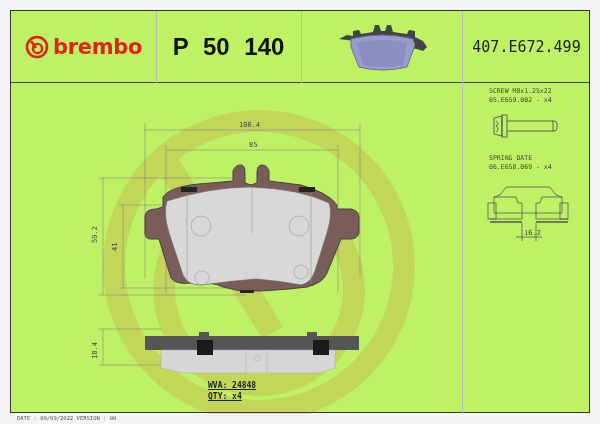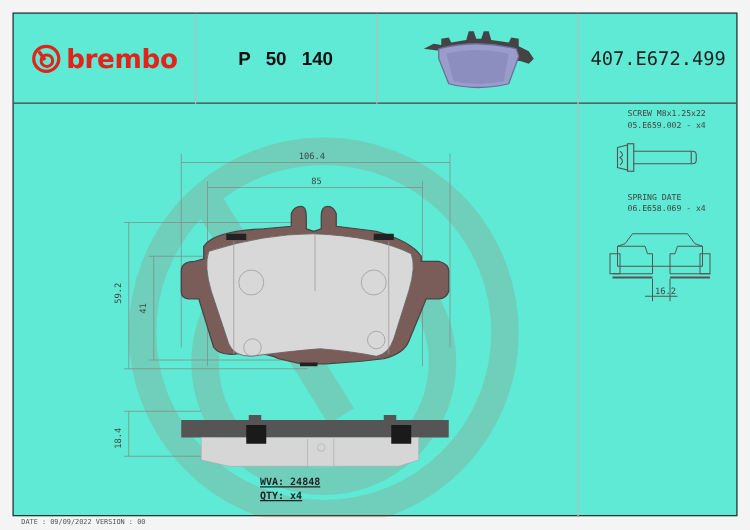--- a/index.html
+++ b/index.html
@@ -1,28 +1,28 @@
 <!DOCTYPE html>
 <html><head>
 <meta charset="utf-8">
 <style>
   * { margin: 0; padding: 0; box-sizing: border-box; }
   html, body { width: 600px; height: 424px; background: #f4f4f4; overflow: hidden; }
   body { position: relative; font-family: "DejaVu Sans Mono", monospace; }
-  .sheet { position: absolute; left: 10px; top: 10px; width: 580px; height: 403px; background: #5eead4; border: 1.5px solid #333; }
+  .sheet { position: absolute; left: 10px; top: 10px; width: 580px; height: 403px; background: #bef264; border: 1.5px solid #333; }
   .hdr { position: absolute; left: 0; top: 0; width: 100%; height: 72px; border-bottom: 1.5px solid #444; }
   .cell { position: absolute; top: 0; height: 72px; display: flex; align-items: center; justify-content: center; }
   .vdiv { position: absolute; top: 0; width: 1px; background: #bbb; }
   .logo { left: 0; width: 145px; }
   .logo-text { font-family: "DejaVu Sans", sans-serif; font-size: 21px; font-weight: bold; color: #e2231a; letter-spacing: -0.3px; margin-left: 4px; }
-  .partno { left: 145px; width: 145px; font-family: "Liberation Sans", sans-serif; font-weight: bold; font-size: 15px; color: #111; word-spacing: 8px; }
+  .partno { left: 145px; width: 145px; font-family: "Liberation Sans", sans-serif; font-weight: bold; font-size: 24px; color: #111; word-spacing: 8px; }
   .thumb { left: 290px; width: 161px; }
   .code { left: 451px; width: 129px; font-family: "DejaVu Sans Mono", monospace; font-size: 15px; color: #222; text-align: center; }
   .side { position: absolute; left: 451px; top: 72px; width: 129px; height: 331px; }
-  .side .t { font-size: 6.5px; color: #444; text-align: left; padding-left: 40px; line-height: 9px; }
+  .side .t { font-size: 6.5px; color: #444; text-align: left; padding-left: 27px; line-height: 9px; }
   .footer { position: absolute; left: 17px; top: 415px; font-size: 5.5px; color: #555; }
   .wva { position: absolute; left: 208px; top: 380px; font-size: 8px; font-weight: bold; color: #222; line-height: 11px; font-family: "DejaVu Sans Mono", monospace; text-decoration: underline; }
   .dim { font-size: 7px; fill: #444; font-family: "DejaVu Sans Mono", monospace; }
 </style>
 </head>
 <body>
 
 <div class="sheet">
 
   <svg style="position:absolute;left:0;top:72px" width="580" height="331" viewBox="0 0 580 331">

